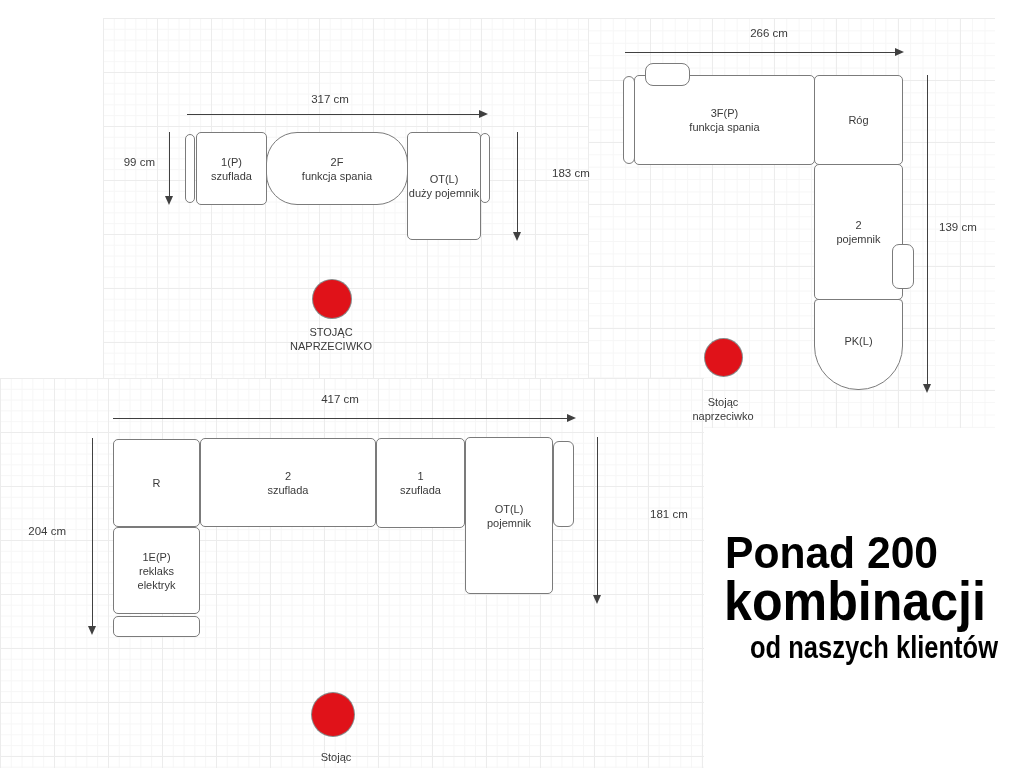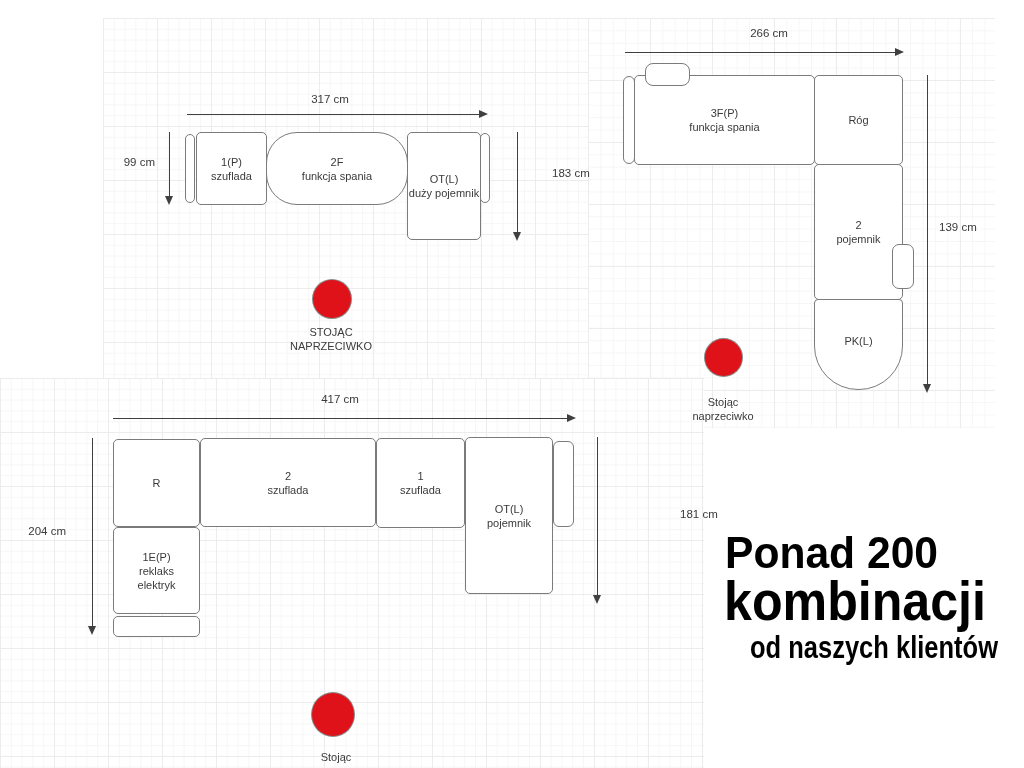--- a/index.html
+++ b/index.html
@@ -150,21 +150,21 @@
   </div>
   <div class="mod arm" style="left:553px;top:441px;width:21px;height:86px;"></div>
   <div class="mod" style="left:113px;top:527px;width:87px;height:87px;text-align:center;">
     <span>1E(P)</span>
     <span>reklaks</span>
     <span>elektryk</span>
   </div>
   <div class="mod arm" style="left:113px;top:616px;width:87px;height:21px;border-radius:5px;"></div>
 
   <div class="arrow-v" style="left:597px;top:437px;height:158px;"></div>
-  <div class="dim" style="left:650px;top:508px;padding-left:30px;">181 cm</div>
+  <div class="dim" style="left:650px;top:508px;">181 cm</div>
 
   <div class="marker" style="left:312px;top:693px;width:42px;height:43px;"></div>
   <div class="caption" style="left:261px;top:751px;width:150px;">Stojąc</div>
   <div class="caption" style="left:261px;top:766px;width:150px;">naprzeciwko</div>
 </div>
 
 <svg class="headline" width="320" height="160">
   <text x="25" y="53" font-size="45" textLength="213" lengthAdjust="spacingAndGlyphs">Ponad 200</text>
   <text x="24" y="105" font-size="55" textLength="262" lengthAdjust="spacingAndGlyphs">kombinacji</text>
   <text x="50" y="143" font-size="31.5" textLength="248" lengthAdjust="spacingAndGlyphs">od naszych klientów</text>

